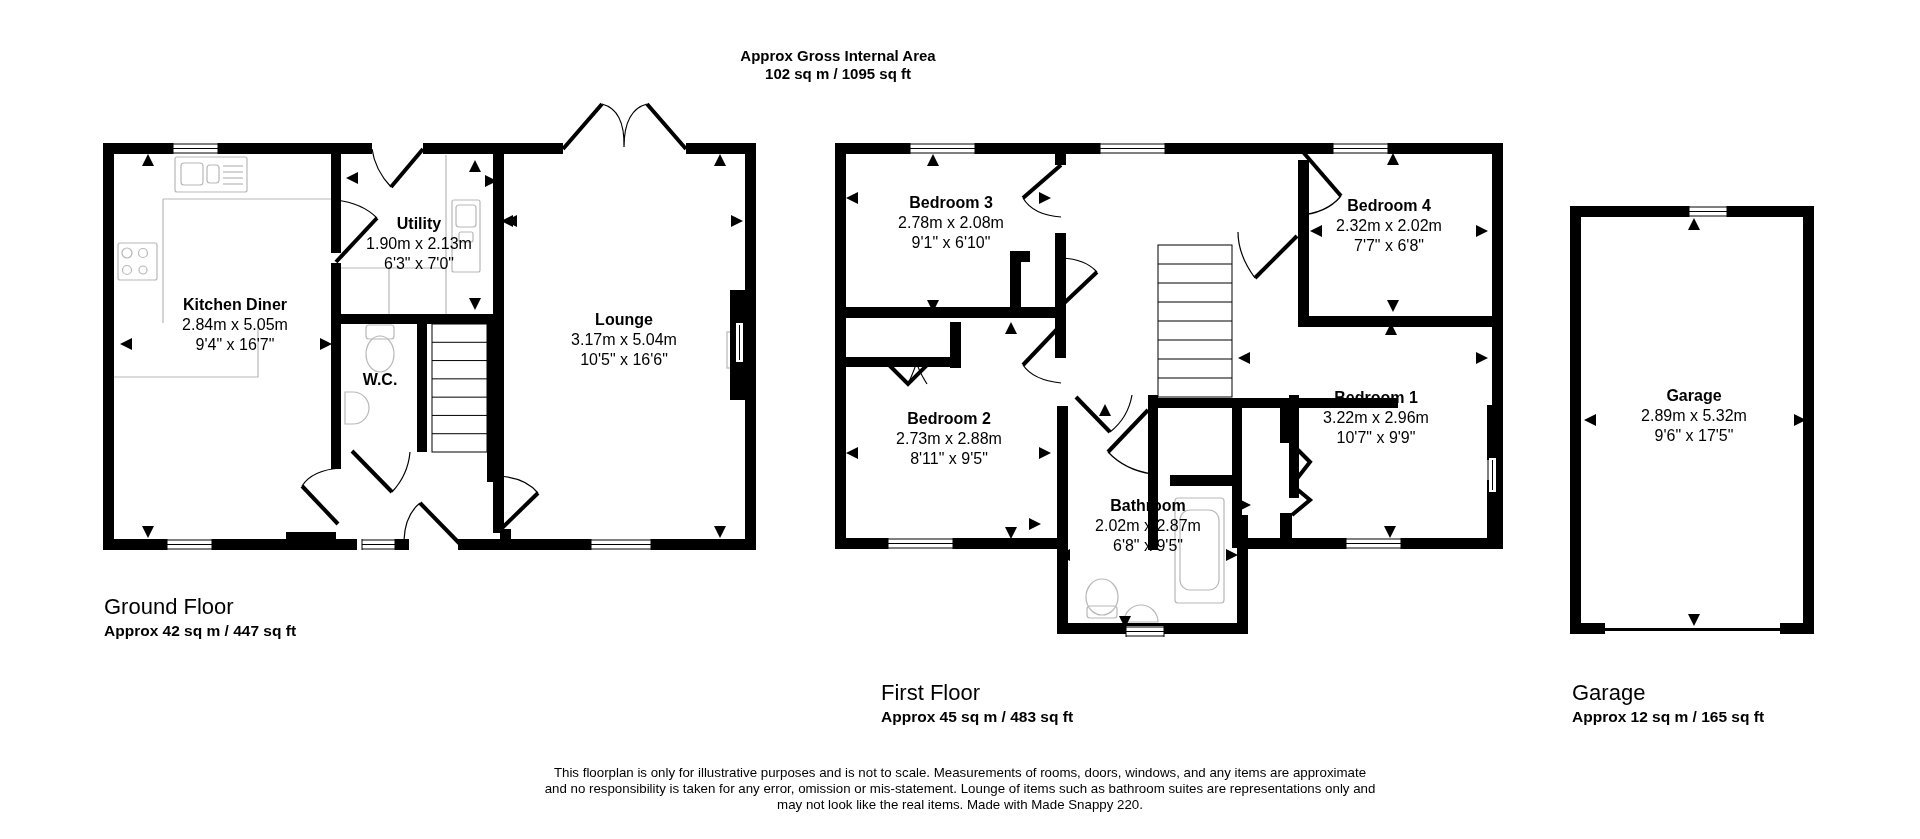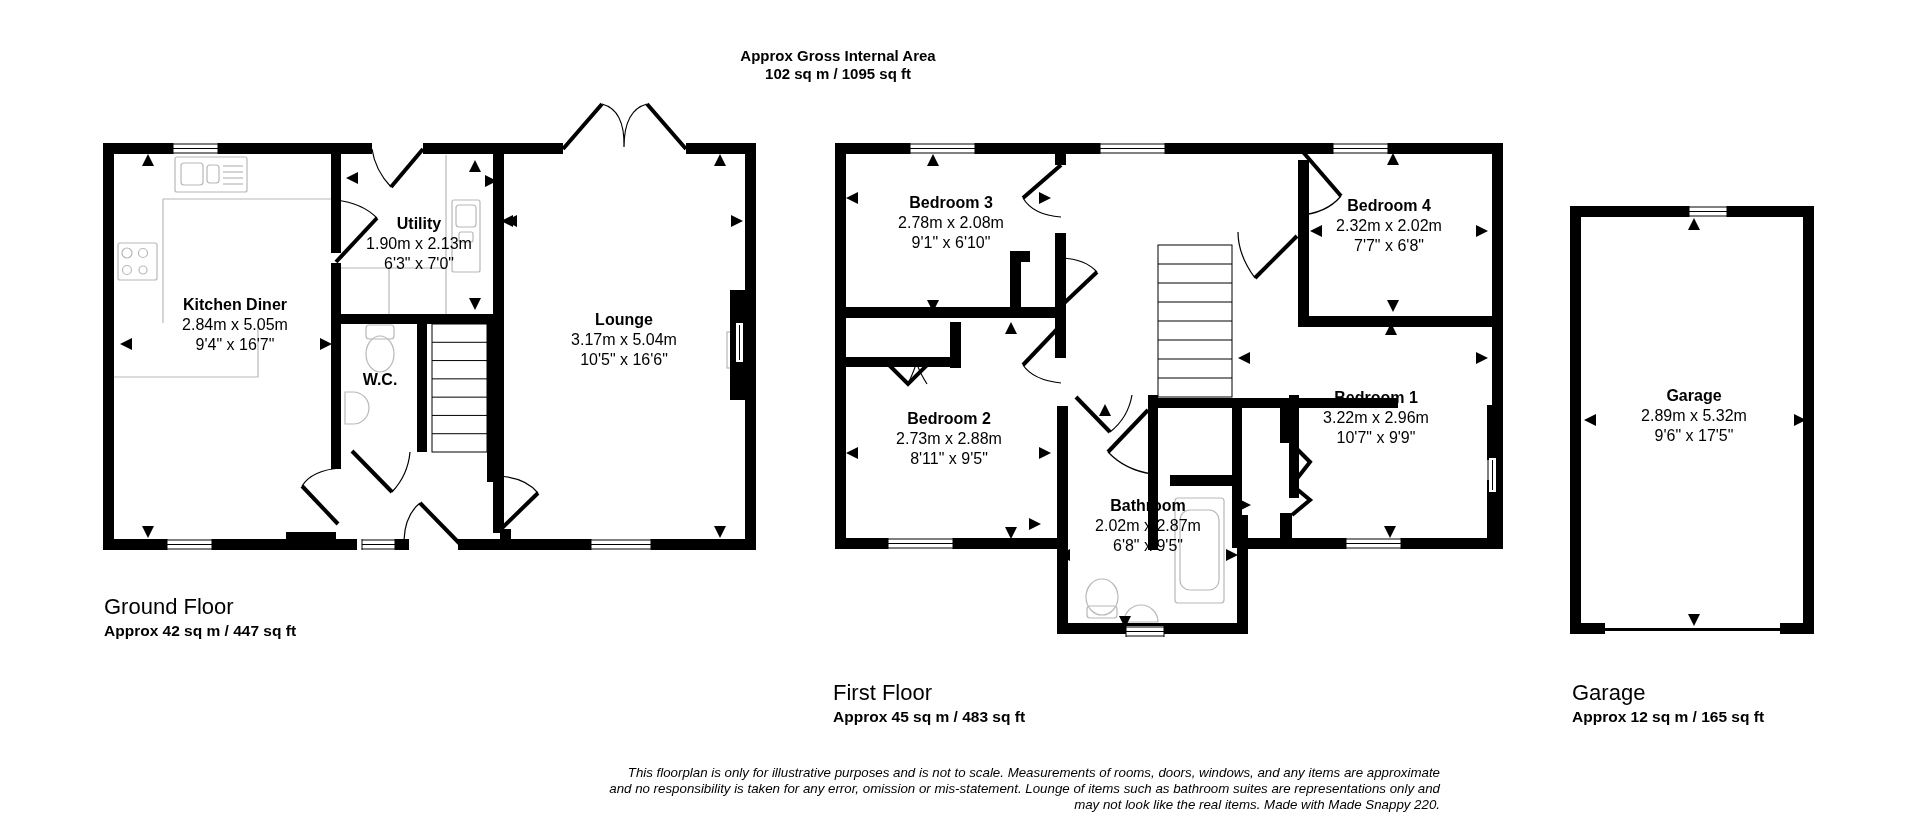--- a/index.html
+++ b/index.html
@@ -6,21 +6,21 @@
   body { width:1920px; height:839px; position:relative; overflow:hidden;
          font-family:"Liberation Sans", sans-serif; color:#000; }
   #plan { position:absolute; left:0; top:0; width:1920px; height:839px; }
   .gia { position:absolute; left:0; width:1676px; top:47px; text-align:center;
          font-weight:bold; font-size:15px; line-height:18px; }
   .gia div { transform:translateX(0); }
   .floor-label { position:absolute; }
   .floor-label .name { font-size:22px; line-height:26px; }
   .floor-label .area { font-size:15.5px; font-weight:bold; margin-top:2px; }
   .disclaimer { position:absolute; left:480px; width:960px; top:765px;
-                text-align:right; font-size:13.3px; line-height:16px;font-style:italic; }
+                text-align:center; font-size:13.3px; line-height:16px; }
 </style>
 </head>
 <body>
 
 <svg id="plan" xmlns="http://www.w3.org/2000/svg" width="1920" height="839" viewBox="0 0 1920 839">
   <g id="fixtures" fill="none" stroke="#b8b8b8" stroke-width="1.2">
 
     <path d="M163,199 H331 M163,199 V323 M114,377 H258 V323"></path>
     <rect x="175" y="157" width="72" height="35" rx="2"></rect>
     <rect x="181" y="163" width="22" height="22" rx="3"></rect>
@@ -301,21 +301,21 @@
 
 <div class="gia">
   <div>Approx Gross Internal Area</div>
   <div>102 sq m / 1095 sq ft</div>
 </div>
 
 <div class="floor-label" style="left:104px; top:594px;">
   <div class="name">Ground Floor</div>
   <div class="area">Approx 42 sq m / 447 sq ft</div>
 </div>
-<div class="floor-label" style="left:833px; top:680px;">
+<div class="floor-label" style="left:881px; top:680px;">
   <div class="name">First Floor</div>
   <div class="area">Approx 45 sq m / 483 sq ft</div>
 </div>
 <div class="floor-label" style="left:1572px; top:680px;">
   <div class="name">Garage</div>
   <div class="area">Approx 12 sq m / 165 sq ft</div>
 </div>
 
 <div class="disclaimer">
   <div>This floorplan is only for illustrative purposes and is not to scale. Measurements of rooms, doors, windows, and any items are approximate</div>

